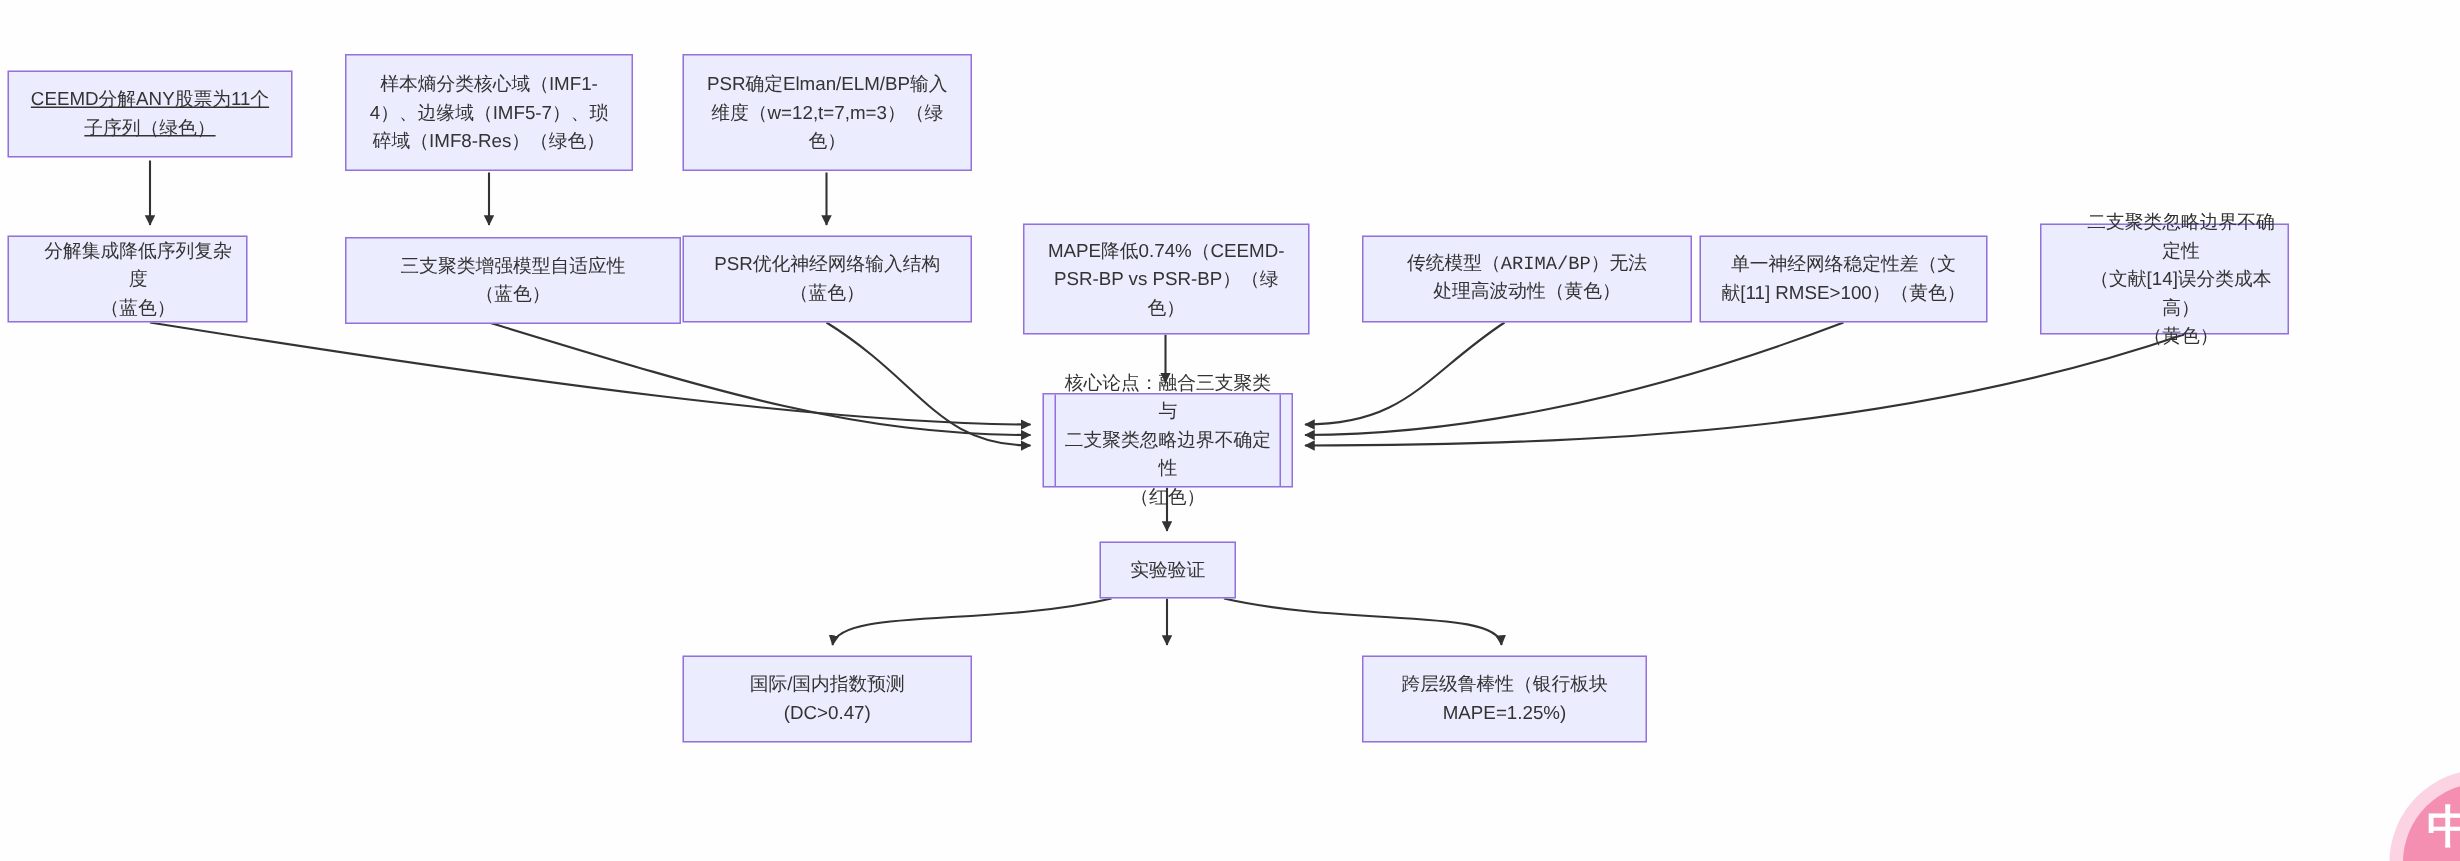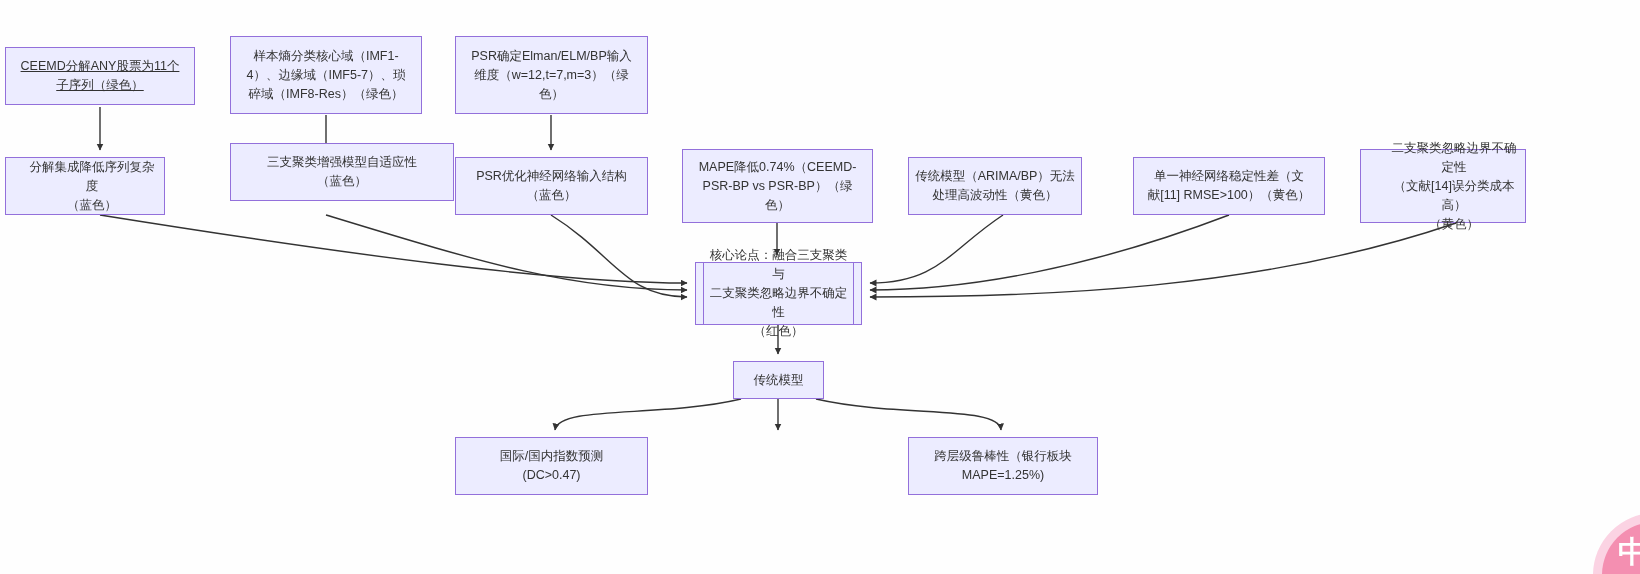--- a/index.html
+++ b/index.html
@@ -26,24 +26,24 @@
   .subroutine::before,.subroutine::after{
     content:"";position:absolute;top:0;bottom:0;width:0;border-left:1px solid var(--node-border);
   }
   .subroutine::before{left:7px;}
   .subroutine::after{right:7px;}
   
   .n-ceemd      {left:5px;   top:47px;  width:190px;height:58px;text-decoration:underline;}
   .n-entropy    {left:230px; top:36px;  width:192px;height:78px;}
   .n-psrdim     {left:455px; top:36px;  width:193px;height:78px;}
   .n-complex    {left:5px;   top:157px; width:160px;height:58px;padding-left:20px;}
-  .n-threeway   {left:230px; top:143px; width:224px;height:58px;}
+  .n-threeway   {left:230px; top:158px; width:224px;height:58px;}
   .n-psrstruct  {left:455px; top:157px; width:193px;height:58px;}
   .n-mape       {left:682px; top:149px; width:191px;height:74px;}
-  .n-trad       {left:908px; top:157px; width:174px;height:58px;}
+  .n-trad       {left:908px; top:157px; width:220px;height:58px;font-family:Liberation Mono, monospace;}
   .n-singlenn   {left:1133px;top:157px; width:192px;height:58px;}
   .n-twoway     {left:1360px;top:149px; width:166px;height:74px;padding-left:28px;}
   .n-core       {left:695px; top:262px; width:167px;height:63px;}
   .n-experiment {left:733px; top:361px; width:91px; height:38px;}
   .n-index      {left:455px; top:437px; width:193px;height:58px;}
   .n-component  {left:682px; top:437px; width:191px;height:58px;}
   .n-robust     {left:908px; top:437px; width:190px;height:58px;}
   .edge{fill:none;stroke:var(--edge);stroke-width:1.4px;}
   .watermark{
     position:absolute;left:1593px;top:513px;width:124px;height:124px;border-radius:50%;
@@ -103,21 +103,21 @@
   <div class="node n-trad">传统模型（ARIMA/BP）无法
 处理高波动性（黄色）</div>
   <div class="node n-singlenn">单一神经网络稳定性差（文
 献[11] RMSE&gt;100）（黄色）</div>
   <div class="node n-twoway">二支聚类忽略边界不确定性
 （文献[14]误分类成本高）
 （黄色）</div>
   <div class="node subroutine n-core">核心论点：融合三支聚类与
 二支聚类忽略边界不确定性
 （红色）</div>
-  <div class="node n-experiment">传统模型</div>
+  <div class="node n-experiment">实验验证</div>
   <div class="node n-index">国际/国内指数预测
 (DC&gt;0.47)</div>
   <div class="node n-robust">跨层级鲁棒性（银行板块
 MAPE=1.25%)</div>
 
   <div class="watermark">
     <div class="watermark-inner">
       <span>中A</span>
     </div>
   </div>

